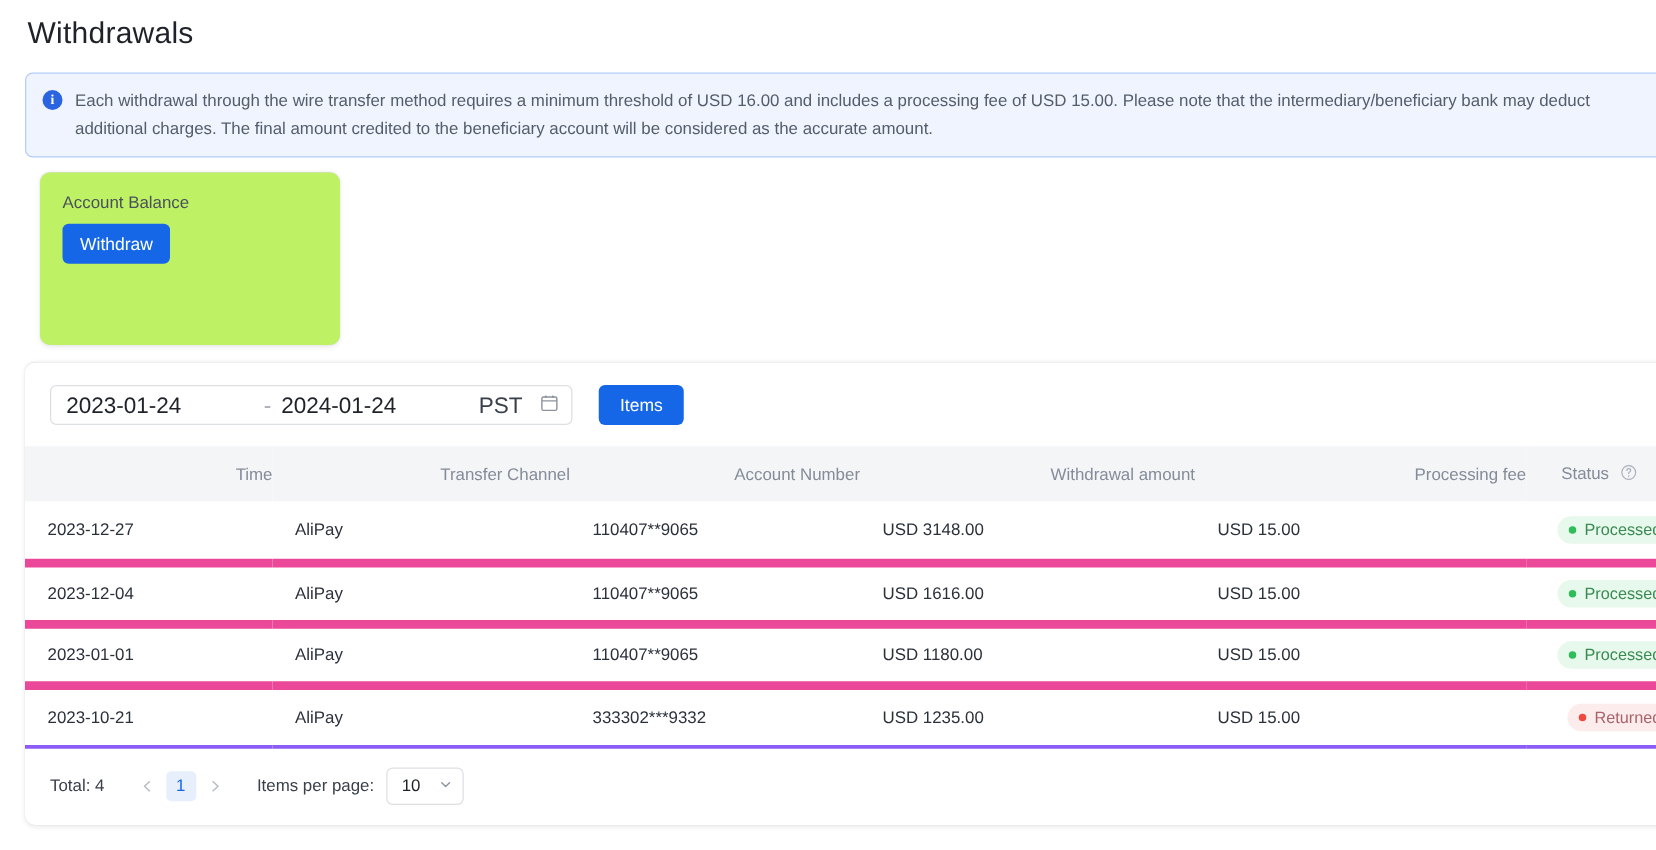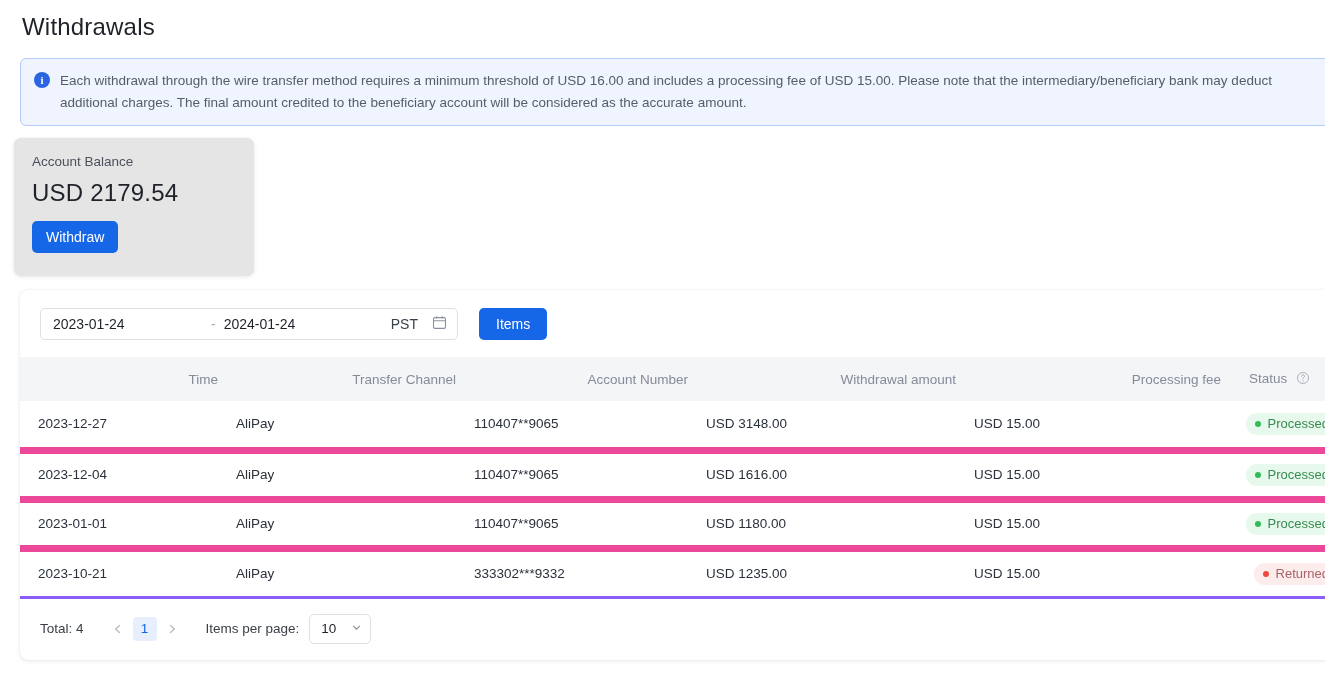--- a/index.html
+++ b/index.html
@@ -62,25 +62,25 @@
     margin-left: 10px;
     font-size: 13.5px;
     line-height: 22px;
     color: #555d6b;
     max-width: 1278px;
   }
 
   
   .balance-card {
     position: absolute;
-    left: 14px;
+    left: 32px;
     top: 138px;
     width: 240px;
     height: 138px;
-    background: #e5e5e5;
+    background: #bef264;
     border-radius: 8px;
     box-shadow: 0 1px 4px rgba(31,35,41,.10), 0 0 1px rgba(31,35,41,.12);
     padding: 16px 18px;
   }
   .balance-label {
     font-size: 13.5px;
     color: #4a505c;
     margin-bottom: 10px;
   }
   .balance-value {
@@ -123,21 +123,21 @@
   }
   .daterange {
     display: flex;
     align-items: center;
     width: 418px;
     height: 32px;
     border: 1px solid #dde0e3;
     border-radius: 5px;
     background: #fff;
     padding: 0 10px 0 12px;
-    font-size: 14px;
+    font-size: 18px;
     color: #1f2329;
   }
   .daterange .d-val { width: 150px; color: #1f2329; }
   .daterange .d-sep { color: #a6aab3; padding: 0 8px; }
   .daterange .d-tz { margin-left: auto; color: #3a4049; padding-right: 14px; }
   .cal-icon { flex: 0 0 auto; display:block; }
   .submit-btn {
     margin-left: 21px;
     background: #1667e8;
     color: #fff;
@@ -255,21 +255,20 @@
 
   <div class="page-title">Withdrawals</div>
 
   <div class="info-banner">
     <div class="info-icon">i</div>
     <div class="info-text">Each withdrawal through the wire transfer method requires a minimum threshold of USD 16.00 and includes a processing fee of USD 15.00. Please note that the intermediary/beneficiary bank may deduct additional charges. The final amount credited to the beneficiary account will be considered as the accurate amount.</div>
   </div>
 
   <div class="balance-card">
     <div class="balance-label">Account Balance</div>
-    <div class="balance-value">USD 2179.54</div>
     <button class="btn-primary">Withdraw</button>
   </div>
 
   <div class="table-card">
 
     <div class="filter-row">
       <div class="daterange">
         <span class="d-val">2023-01-24</span>
         <span class="d-sep">-</span>
         <span class="d-val">2024-01-24</span>

